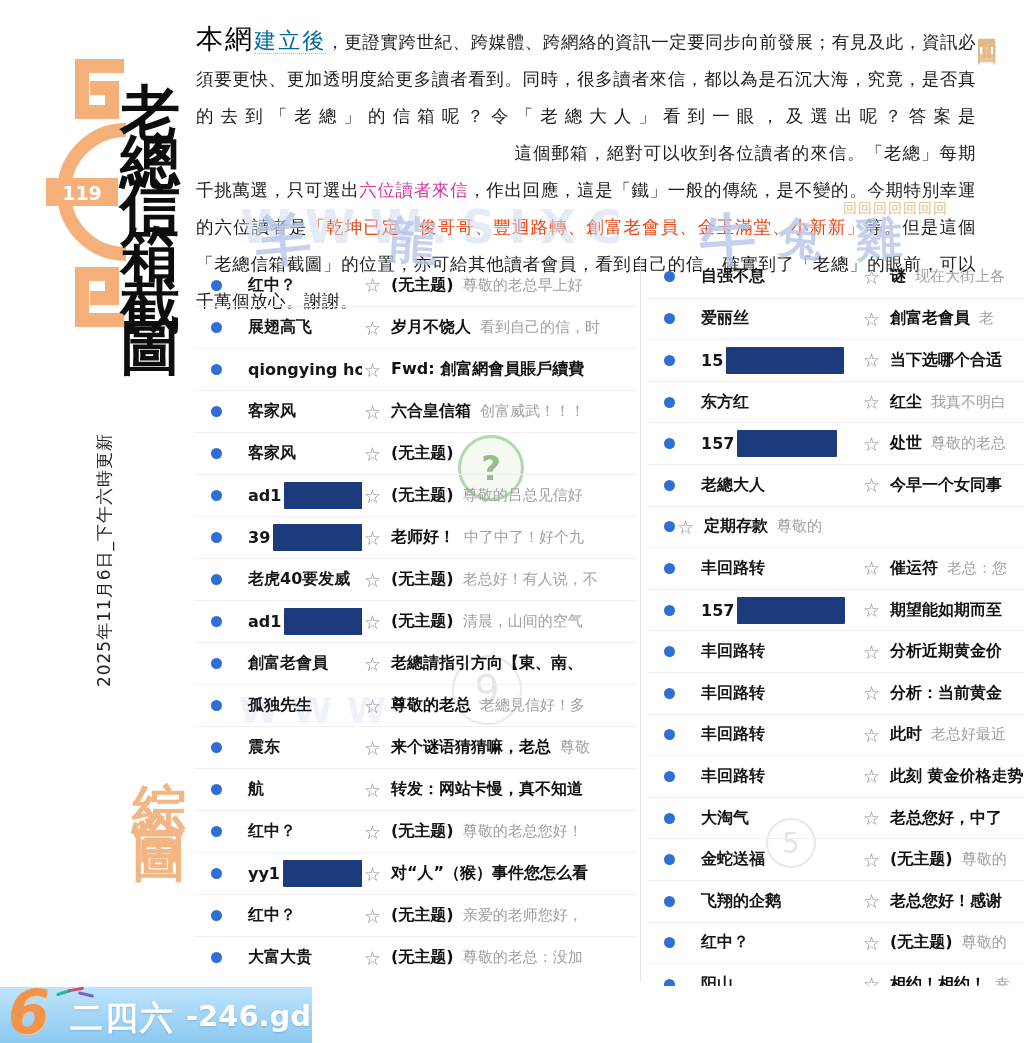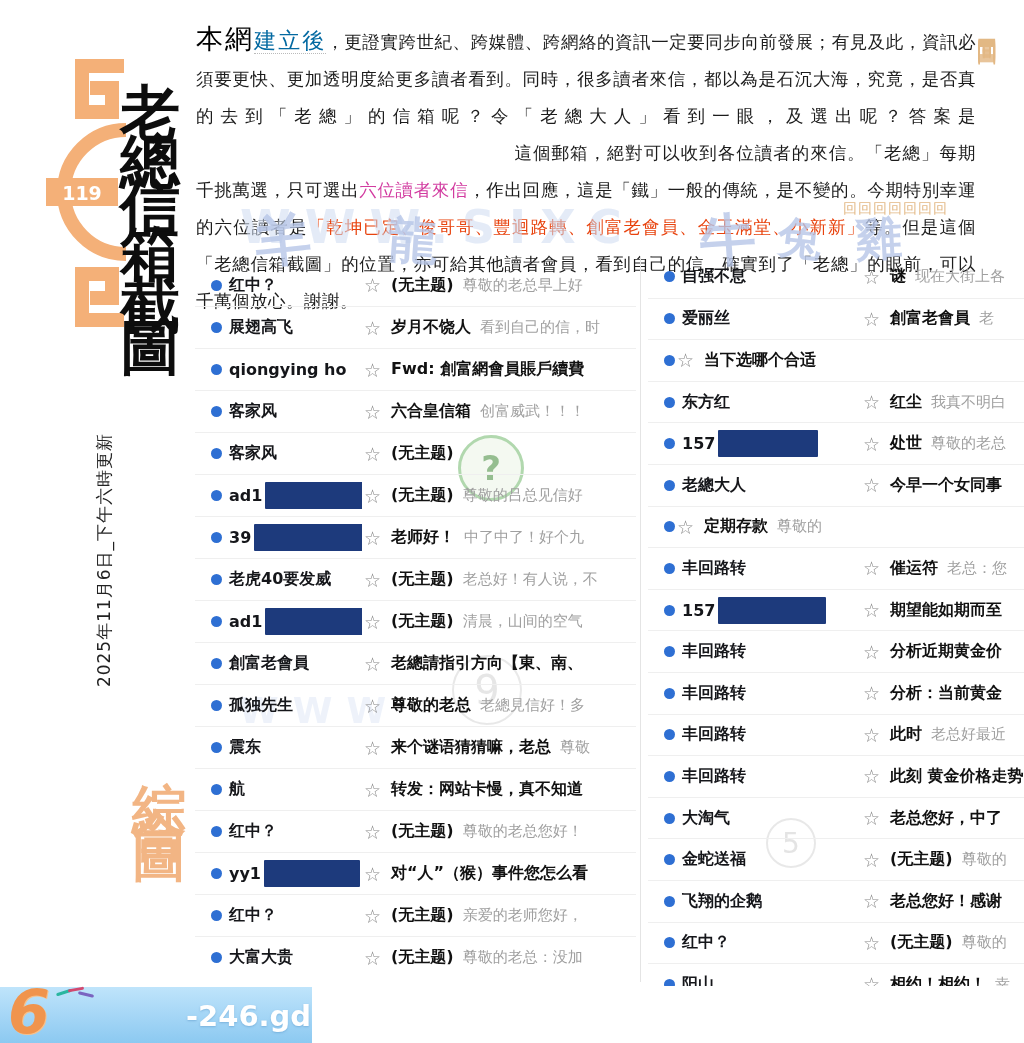--- a/index.html
+++ b/index.html
@@ -49,21 +49,21 @@
   .col{position:absolute;overflow:hidden;background:transparent;}
   #col-left{left:195px;top:264px;width:441px;height:716px;}
   #col-right{left:648px;top:256px;width:376px;height:730px;}
   .col-sep{position:absolute;left:640px;top:256px;width:1px;height:726px;background:#e4e4e4;}
   .mail-row{display:flex;align-items:center;box-sizing:border-box;border-top:1px solid #efefef;
             white-space:nowrap;overflow:hidden;}
   .mail-row:first-child{border-top:none;}
   #col-left .mail-row{height:42px;}
   #col-right .mail-row{height:41.6px;}
   .dot{width:11px;height:11px;border-radius:50%;background:#2e6fd3;flex:0 0 11px;margin-left:16px;}
-  .sender{font-weight:bold;color:#15161a;font-size:16px;margin-left:7px;}
+  .sender{font-weight:bold;color:#15161a;font-size:16px;margin-left:26px;}
   .sender-box{display:flex;align-items:center;overflow:hidden;}
   #col-left .sender-box{flex:0 0 140px;}
   #col-right .sender-box{flex:0 0 186px;}
   .redact{display:inline-block;height:27px;background:#1d3a7c;margin-left:3px;border-radius:1px;flex:0 0 auto;}
   .star{color:#8a8a8a;font-size:19px;margin:0 10px 0 2px;flex:0 0 auto;}
   .subject{font-weight:bold;color:#111;font-size:16px;}
   .preview{color:#a0a0a0;font-size:15px;margin-left:9px;}
 
   
   .banner{position:absolute;left:0;bottom:0;width:312px;height:56px;
@@ -322,20 +322,24 @@
       <span class="sender">爱丽丝</span>
 
     </span>
     <span class="star">☆</span>
     <span class="subject">創富老會員</span>
     <span class="preview">老</span>
   </div>
 
   <div class="mail-row">
     <span class="dot"></span>
+    <span class="sender-box">
+      <span class="sender">15</span>
+      <span class="redact" style="width: 118px;"></span>
+    </span>
     <span class="star">☆</span>
     <span class="subject">当下选哪个合适</span>
 
   </div>
 
   <div class="mail-row">
     <span class="dot"></span>
     <span class="sender-box">
       <span class="sender">东方红</span>
 
@@ -497,14 +501,15 @@
 </div>
 <div class="col-sep"></div>
 
 <div class="banner">
   <span class="logo6">6</span>
   <span class="kite">
       <i></i>
       <i></i>
       <i></i>
     </span>
+  <span class="brand-cn">二四六</span>
   <span class="brand-domain">-246.gd</span>
 </div>
 
 </body></html>

